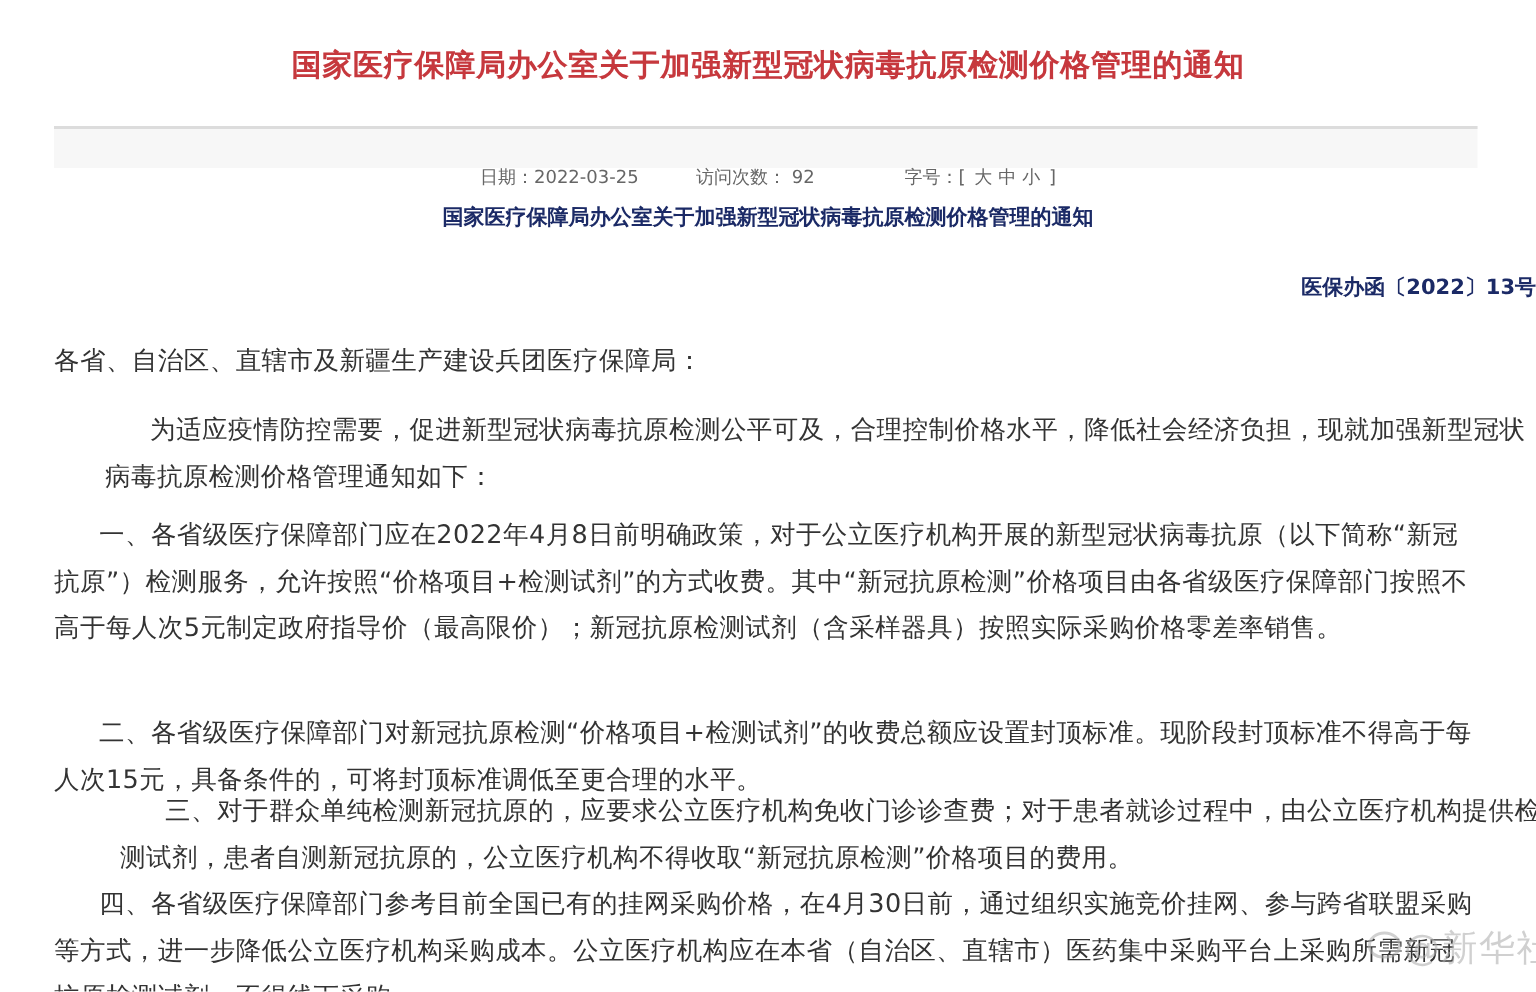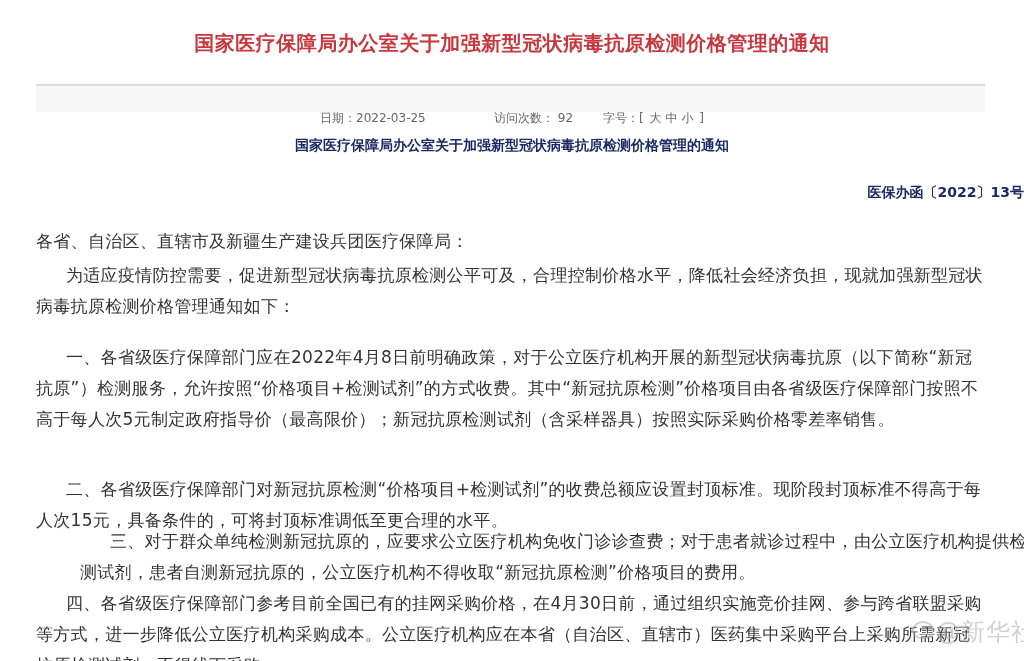--- a/index.html
+++ b/index.html
@@ -40,21 +40,21 @@
       color: #666666;
       line-height: 26px;
     }
     .info-bar .item {
       position: absolute;
       top: 0;
       white-space: nowrap;
       margin-top: 19px;
     }
     .info-bar .date { left: 284px; }
-    .info-bar .visits { left: 458px; }
+    .info-bar .visits { left: 428px; }
     .info-bar .fontsize { left: 567px; }
     .fontsize .size-link {
       color: #666666;
       cursor: pointer;
       margin: 0 2px;
     }
     .doc-title {
       position: absolute;
       left: 0;
       top: 135px;
@@ -82,21 +82,21 @@
       width: 950px;
       font-size: 17px;
       line-height: 31px;
       color: #333333;
       letter-spacing: 0.3px;
     }
     .body-text.indent {
       text-indent: 30px;
     }
     .salutation { top: 226px; }
-    .para-intro { top: 260px; }
+    .para-intro { top: 272px; margin-left: 34px; }
     .para-1 { top: 342px; }
     .para-2 { top: 474px; }
     .para-3 { top: 526px; margin-left: 44px; }
     .para-4 { top: 588px; }
     .watermark {
       position: absolute;
       left: 912px;
       top: 617px;
       font-size: 24px;
       color: rgba(170,170,170,0.55);

